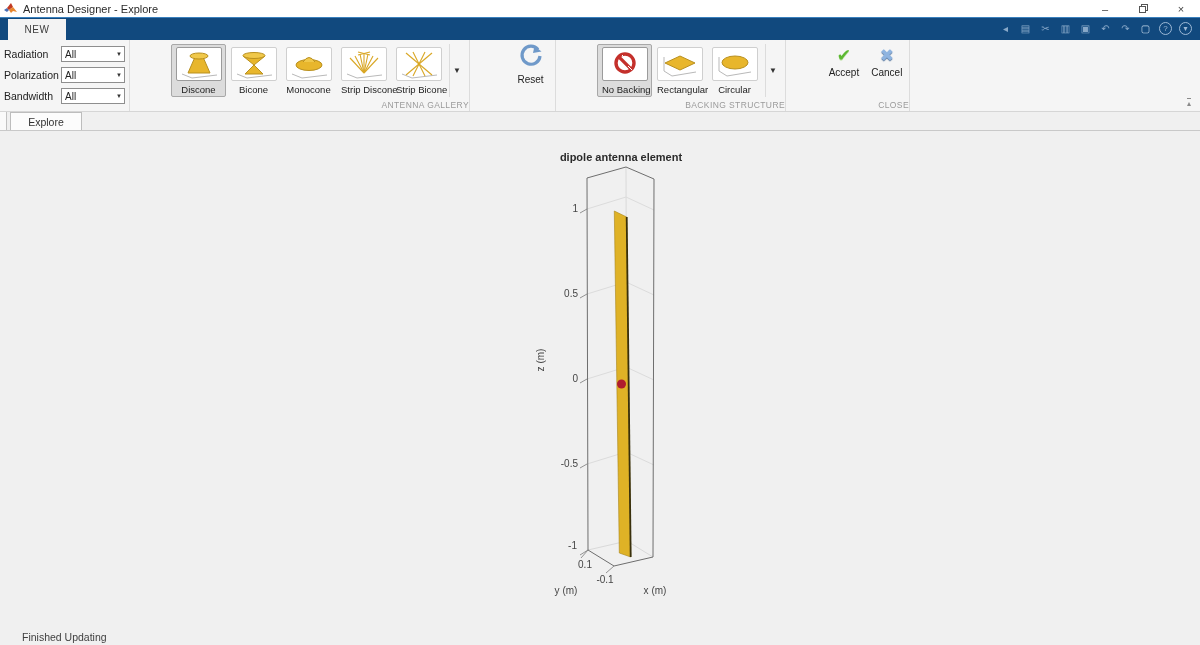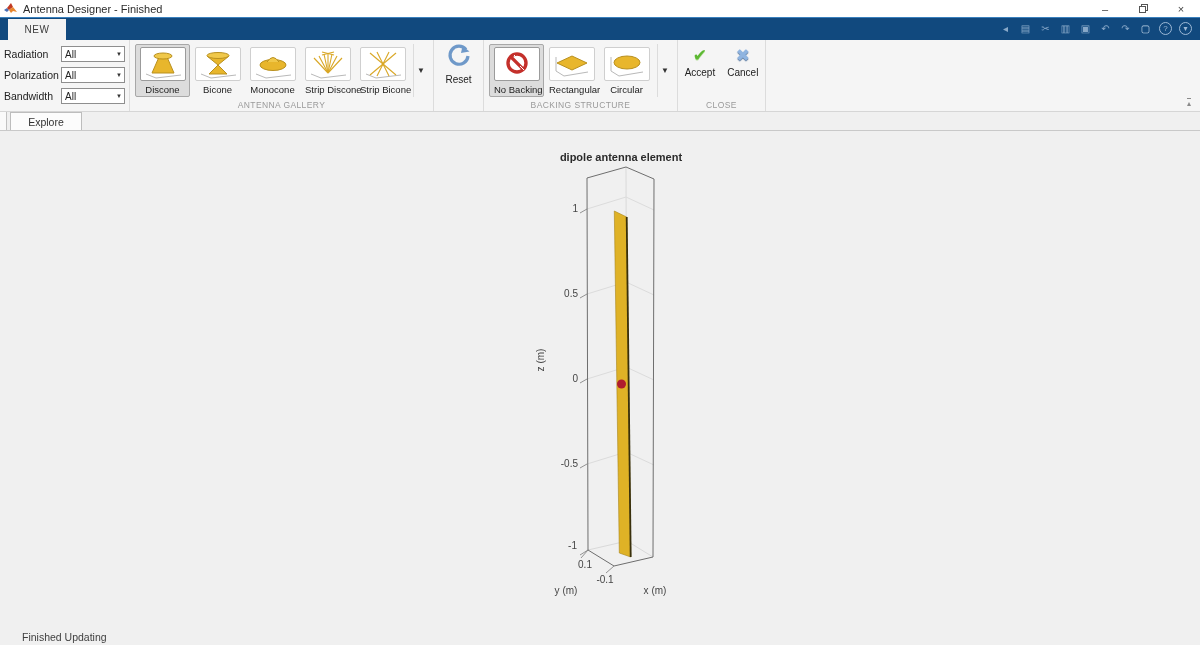--- a/index.html
+++ b/index.html
@@ -20,23 +20,23 @@
     font-size:10px; letter-spacing:.5px; display:flex; align-items:center; justify-content:center; }
   .qa { margin-left:auto; display:flex; align-items:center; gap:7px; padding-right:8px;
     color:#9db9d6; font-size:10px; }
   .qa .qi { width:13px; text-align:center; opacity:.85; }
   .qa .qi.lit { color:#cfe0f0; }
   .qa .circ { width:13px; height:13px; border:1px solid #9db9d6; border-radius:50%;
     display:flex; align-items:center; justify-content:center; font-size:8px; line-height:1; }
 
   
   .ribbon { height:72px; background:#f5f5f5; border-bottom:1px solid #d6d6d6;
-    display:flex; position:relative; }
+    display:flex; position:relative;gap:36px; }
   .rgroup { position:relative; border-right:1px solid #dcdcdc; padding:4px 5px 13px 5px; }
-  .glabel { position:absolute; bottom:1px; left:0; right:0; text-align:center;
+  .glabel { position:absolute; bottom:1px; left:0; right:0; text-align:right;
     font-size:8.5px; color:#9a9a9a; letter-spacing:.4px; white-space:nowrap; }
 
   .filters { width:130px; padding-top:6px; border-right:1px solid #dcdcdc; }
   .frow { display:flex; align-items:center; margin:0 0 5px 4px; }
   .frow .flabel { width:57px; font-size:10.5px; color:#222; }
   .selbox { flex:1; height:16px; background:#fff; border:1px solid #8e8e8e; position:relative;
     font-size:10px; color:#222; display:flex; align-items:center; padding-left:3px; margin-right:4px; }
   .selbox .arr { position:absolute; right:2px; font-size:6px; color:#333; }
 
   .gallery { display:flex; align-items:flex-start; }
@@ -93,21 +93,21 @@
 </style>
 </head>
 <body>
 
 <div class="titlebar">
   <svg class="logo" viewBox="0 0 13 11">
     <polygon points="0,7 3,5 5,7 3,9" fill="#4a6fb5"></polygon>
     <polygon points="3,5 7,0 9,4 5,7" fill="#c23b22"></polygon>
     <polygon points="5,7 9,4 13,9 9,8 7,10" fill="#e8862e"></polygon>
   </svg>
-  <span class="ttl">Antenna Designer - Finished</span>
+  <span class="ttl">Antenna Designer - Explore</span>
   <div class="win-controls">
     <span class="win-btn">–</span>
     <span class="win-btn">
         <svg width="9" height="9" viewBox="0 0 9 9">
           <rect x="2.5" y="0.5" width="6" height="6" fill="none" stroke="#555"></rect>
           <rect x="0.5" y="2.5" width="6" height="6" fill="#fff" stroke="#555"></rect>
         </svg>
       </span>
     <span class="win-btn">×</span>
   </div>

